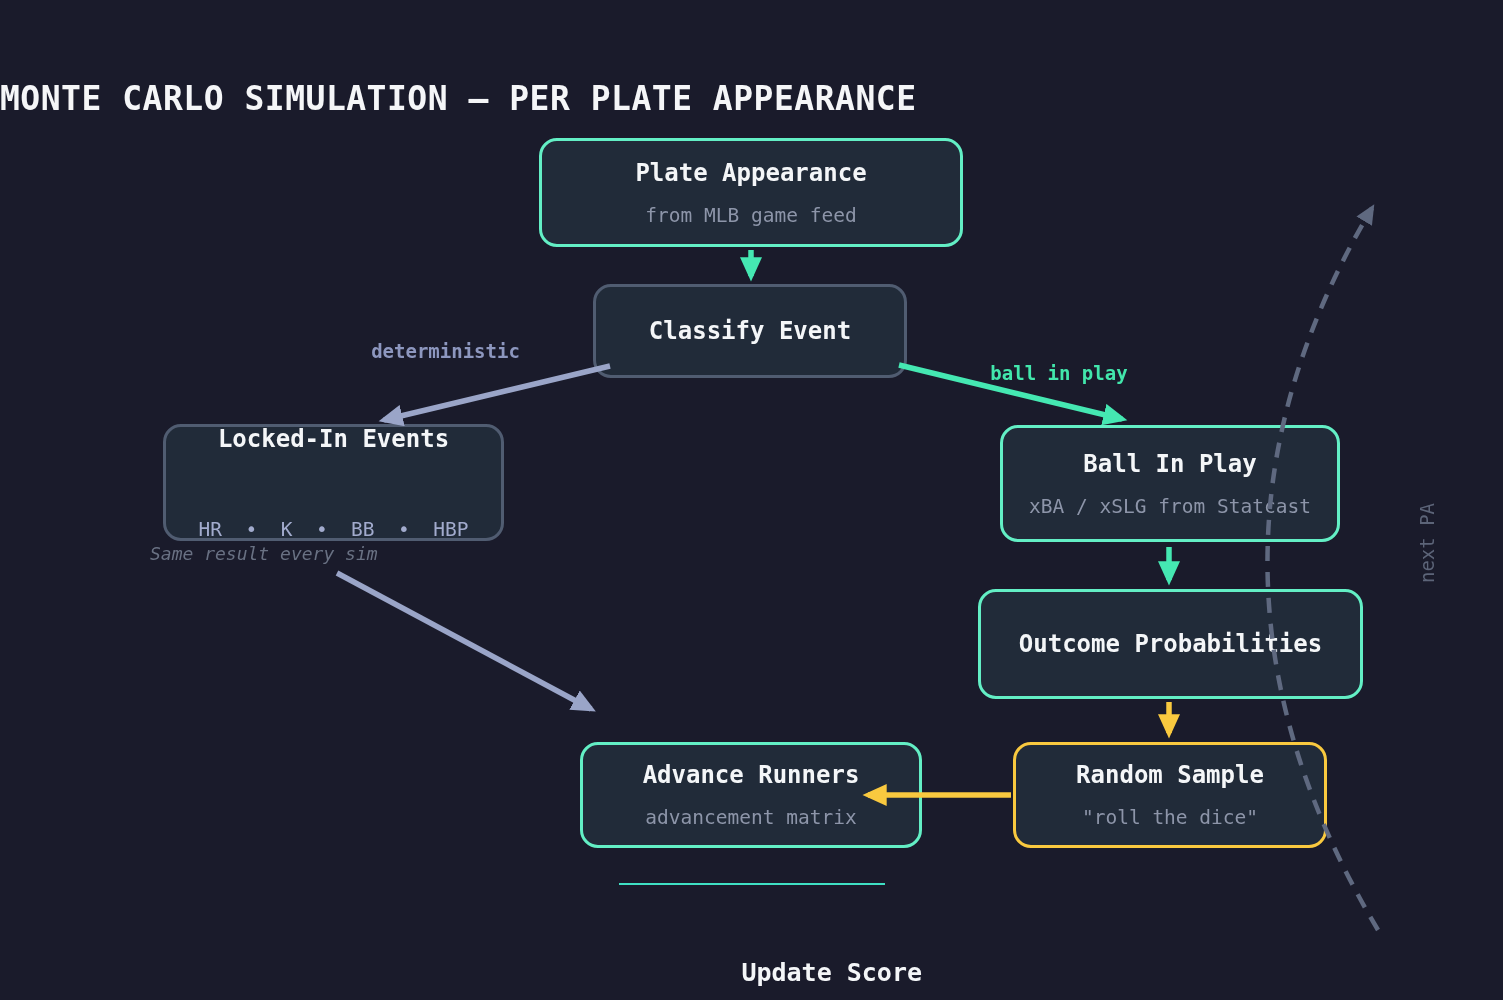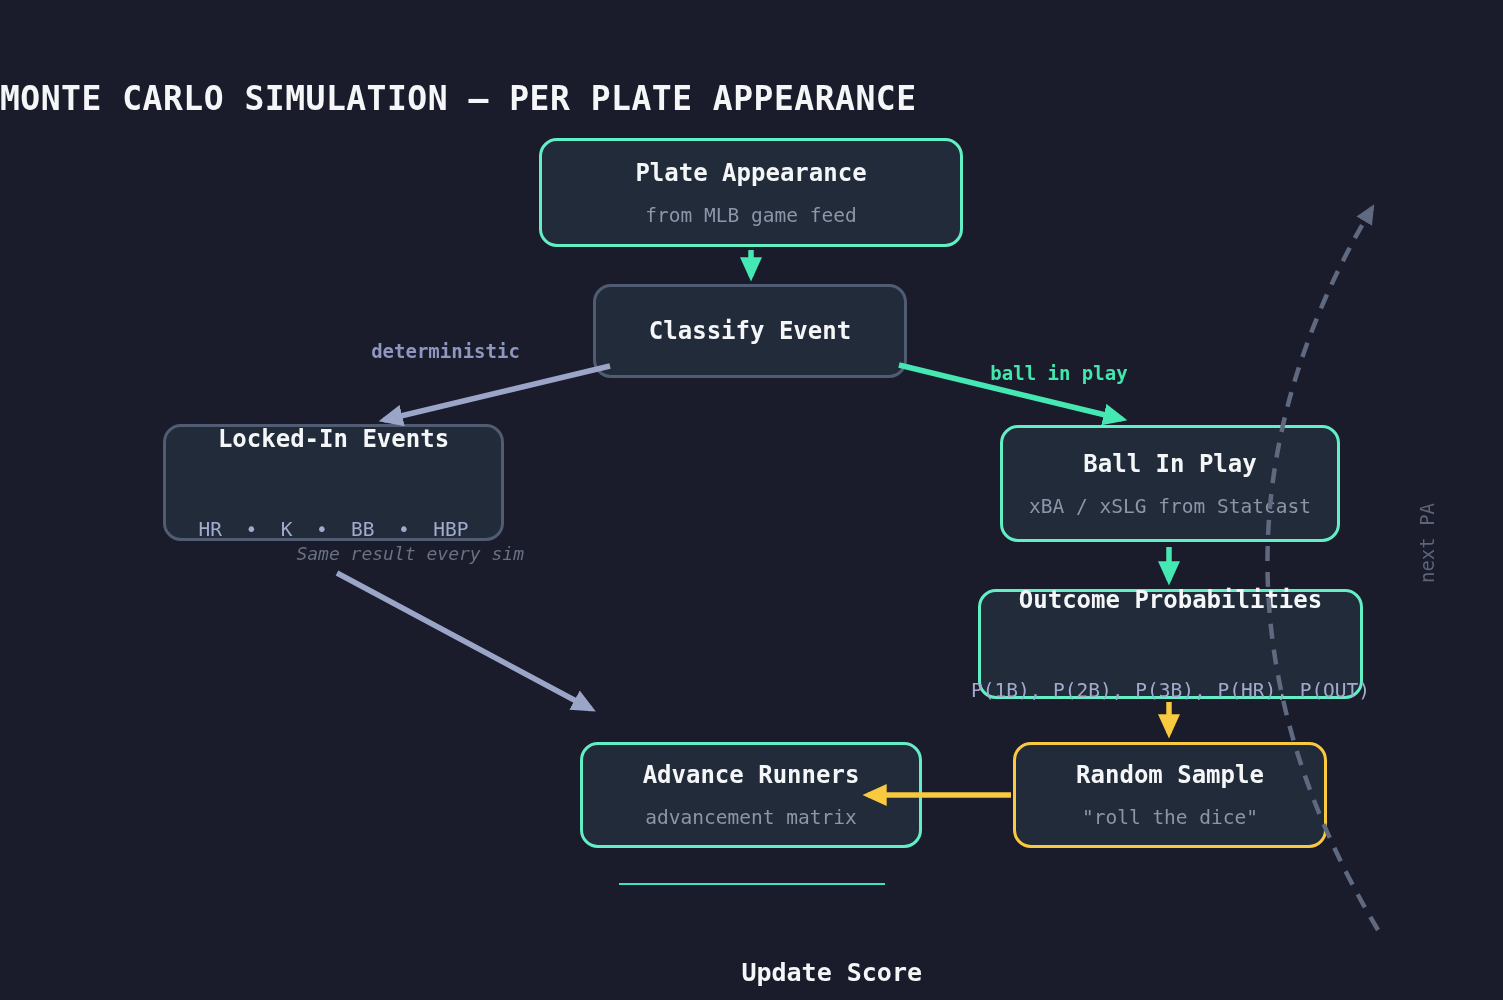--- a/index.html
+++ b/index.html
@@ -54,22 +54,22 @@
 
   .edge-label {
     position: absolute;
     font-weight: 700; font-size: 19px;
     white-space: pre; z-index: 4;
   }
   #lbl-det { left: 368px; top: 340px; width: 155px; text-align: center; color: #8d97bf; }
   #lbl-bip { left: 984px; top: 362px; width: 150px; text-align: center; color: #42e7ac; }
   #lbl-caption {
     position: absolute;
-    left: 143px; top: 543px; width: 381px;
-    text-align: right;
+    left: 150px; top: 543px; width: 381px;
+    text-align: left;
     font-style: italic; font-size: 18px;
     color: #697183; white-space: pre; z-index: 4;
   }
   #lbl-nextpa {
     position: absolute;
     left: 1427px; top: 543px;
     transform: translate(-50%, -50%) rotate(-90deg);
     font-size: 19px; color: #5c6478;
     white-space: nowrap; z-index: 4;
   }
@@ -142,21 +142,20 @@
   </div>
   <div id="lbl-caption">Same result every sim</div>
 
   <div class="node b-teal" id="n-ballinplay">
     <div class="node-title">Ball In Play</div>
     <div class="node-sub">xBA / xSLG from Statcast</div>
   </div>
 
   <div class="node b-teal" id="n-outcome">
     <div class="node-title">Outcome Probabilities</div>
-    <div class="node-sub sub-lav">P(1B), P(2B), P(3B), P(HR), P(OUT)</div>
   </div>
 
   <div class="node b-yellow" id="n-random">
     <div class="node-title">Random Sample</div>
     <div class="node-sub">"roll the dice"</div>
   </div>
 
   <div class="node b-teal" id="n-advance">
     <div class="node-title">Advance Runners</div>
     <div class="node-sub">advancement matrix</div>

